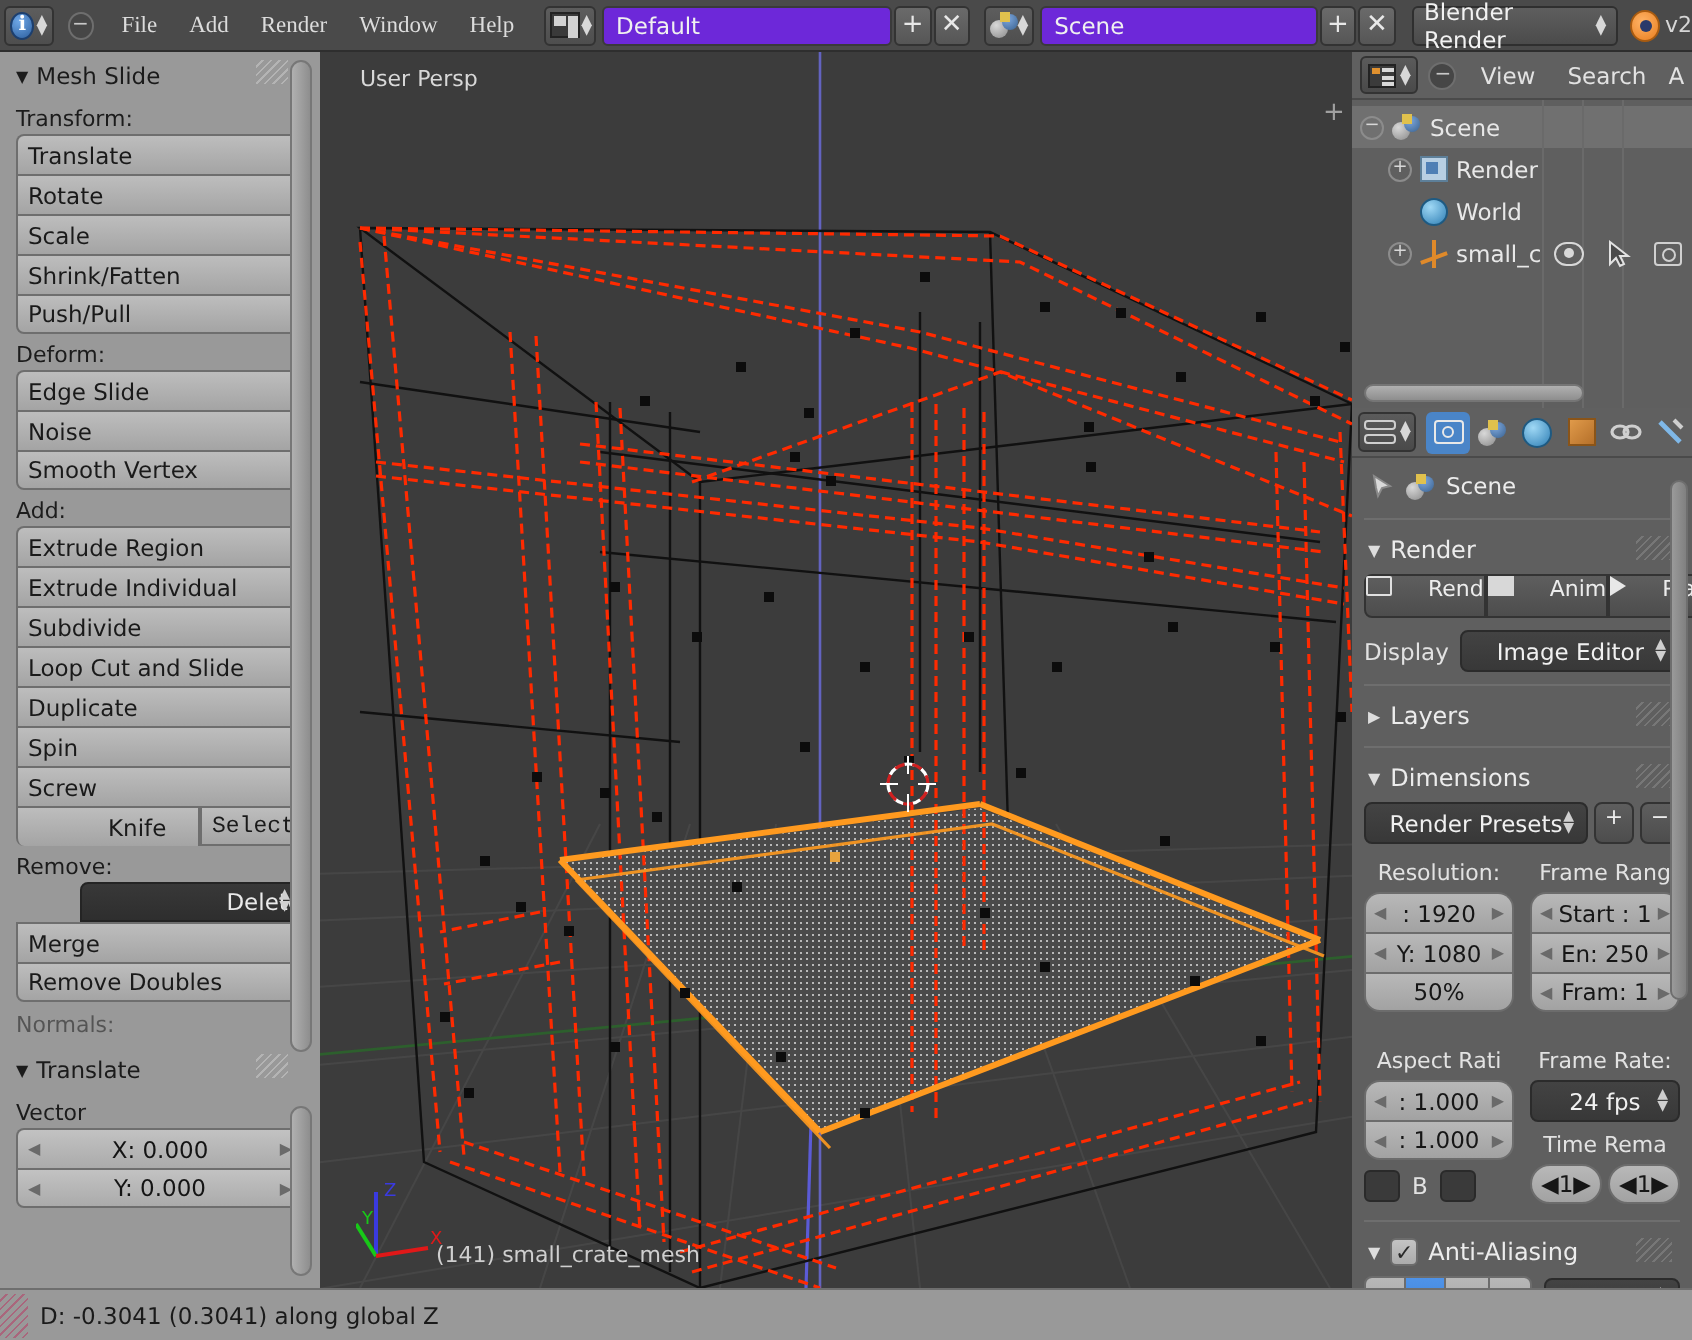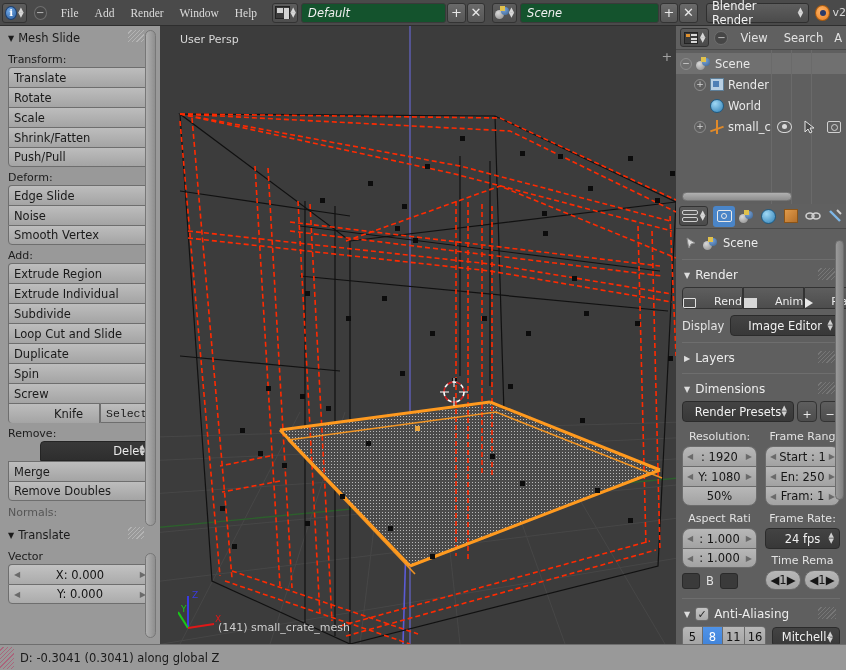--- a/index.html
+++ b/index.html
@@ -50,24 +50,24 @@
     padding: 2px 8px; color: #dcdcdc; font-size: 11.5px;
     white-space: nowrap;
     font-family: Liberation Serif, serif;
   }
   .layout-glyph {
     width: 15px; height: 13px; background: #3a3a3a;
     border: 1px solid #222; display: flex;
   }
   .layout-glyph i { display: block; background: #d2d2d2; }
   .dropdown-field {
-    height: 20px; background: #14532d;
+    height: 20px; background: #6d28d9;
     border: 1px solid #3a3a3a; border-radius: 3px;
     display: flex; align-items: center; padding: 0 6px;
-    color: #f0f0f0; font-size: 11.5px; font-style: italic;
+    color: #f0f0f0; font-size: 11.5px;
   }
   .sq-btn {
     width: 20px; height: 20px; margin-left: 1px;
     background: linear-gradient(#6a6a6a, #565656);
     border: 1px solid #333; border-radius: 3px;
     display: flex; align-items: center; justify-content: center;
     color: #e8e8e8; font-size: 13px; line-height: 13px;
   }
   .scene-ball {
     width: 15px; height: 13px; position: relative;
@@ -286,21 +286,21 @@
   .panel-title .grip2 {
     position:absolute; right:4px; top:5px; width:18px;height:12px;
     background: repeating-linear-gradient(135deg, transparent 0 2px, #777 2px 3px);
   }
   .pbtn-row { display:flex; gap:0; margin: 0 0 6px 0; }
   .pbtn {
     flex:1; height: 22px;
     background: linear-gradient(#5e5e5e,#4d4d4d);
     border: 1px solid #333;
     color: #ececec; font-size: 11px;
-    display:flex; align-items:flex-end; justify-content:center; gap:18px;
+    display:flex; align-items:flex-start; justify-content:center; gap:18px;
   }
   .pbtn:first-child { border-radius: 4px 0 0 4px; }
   .pbtn:last-child { border-radius: 0 4px 4px 0; }
   .prow { display:flex; align-items:center; gap:6px; margin-bottom: 6px; }
   .prow-label { color:#e2e2e2; font-size: 11.5px; }
   .pselect {
     flex:1; height: 21px;
     background: linear-gradient(#434343,#383838);
     border: 1px solid #2b2b2b; border-radius: 4px;
     display:flex; align-items:center; justify-content:center;
@@ -886,21 +886,21 @@
             </div>
             <div class="nfield">
               <span class="la2">◀</span>
               <span>Fram: 1</span>
               <span class="ra2">▶</span>
             </div>
           </div>
         </div>
       </div>
 
-      <div class="two-col" style="margin-top:4px">
+      <div class="two-col" style="margin-top:16px">
         <div class="col">
           <div class="col-head">Aspect Rati</div>
           <div class="nstack">
             <div class="nfield">
               <span class="la2">◀</span>
               <span>: 1.000</span>
               <span class="ra2">▶</span>
             </div>
             <div class="nfield">
               <span class="la2">◀</span>

